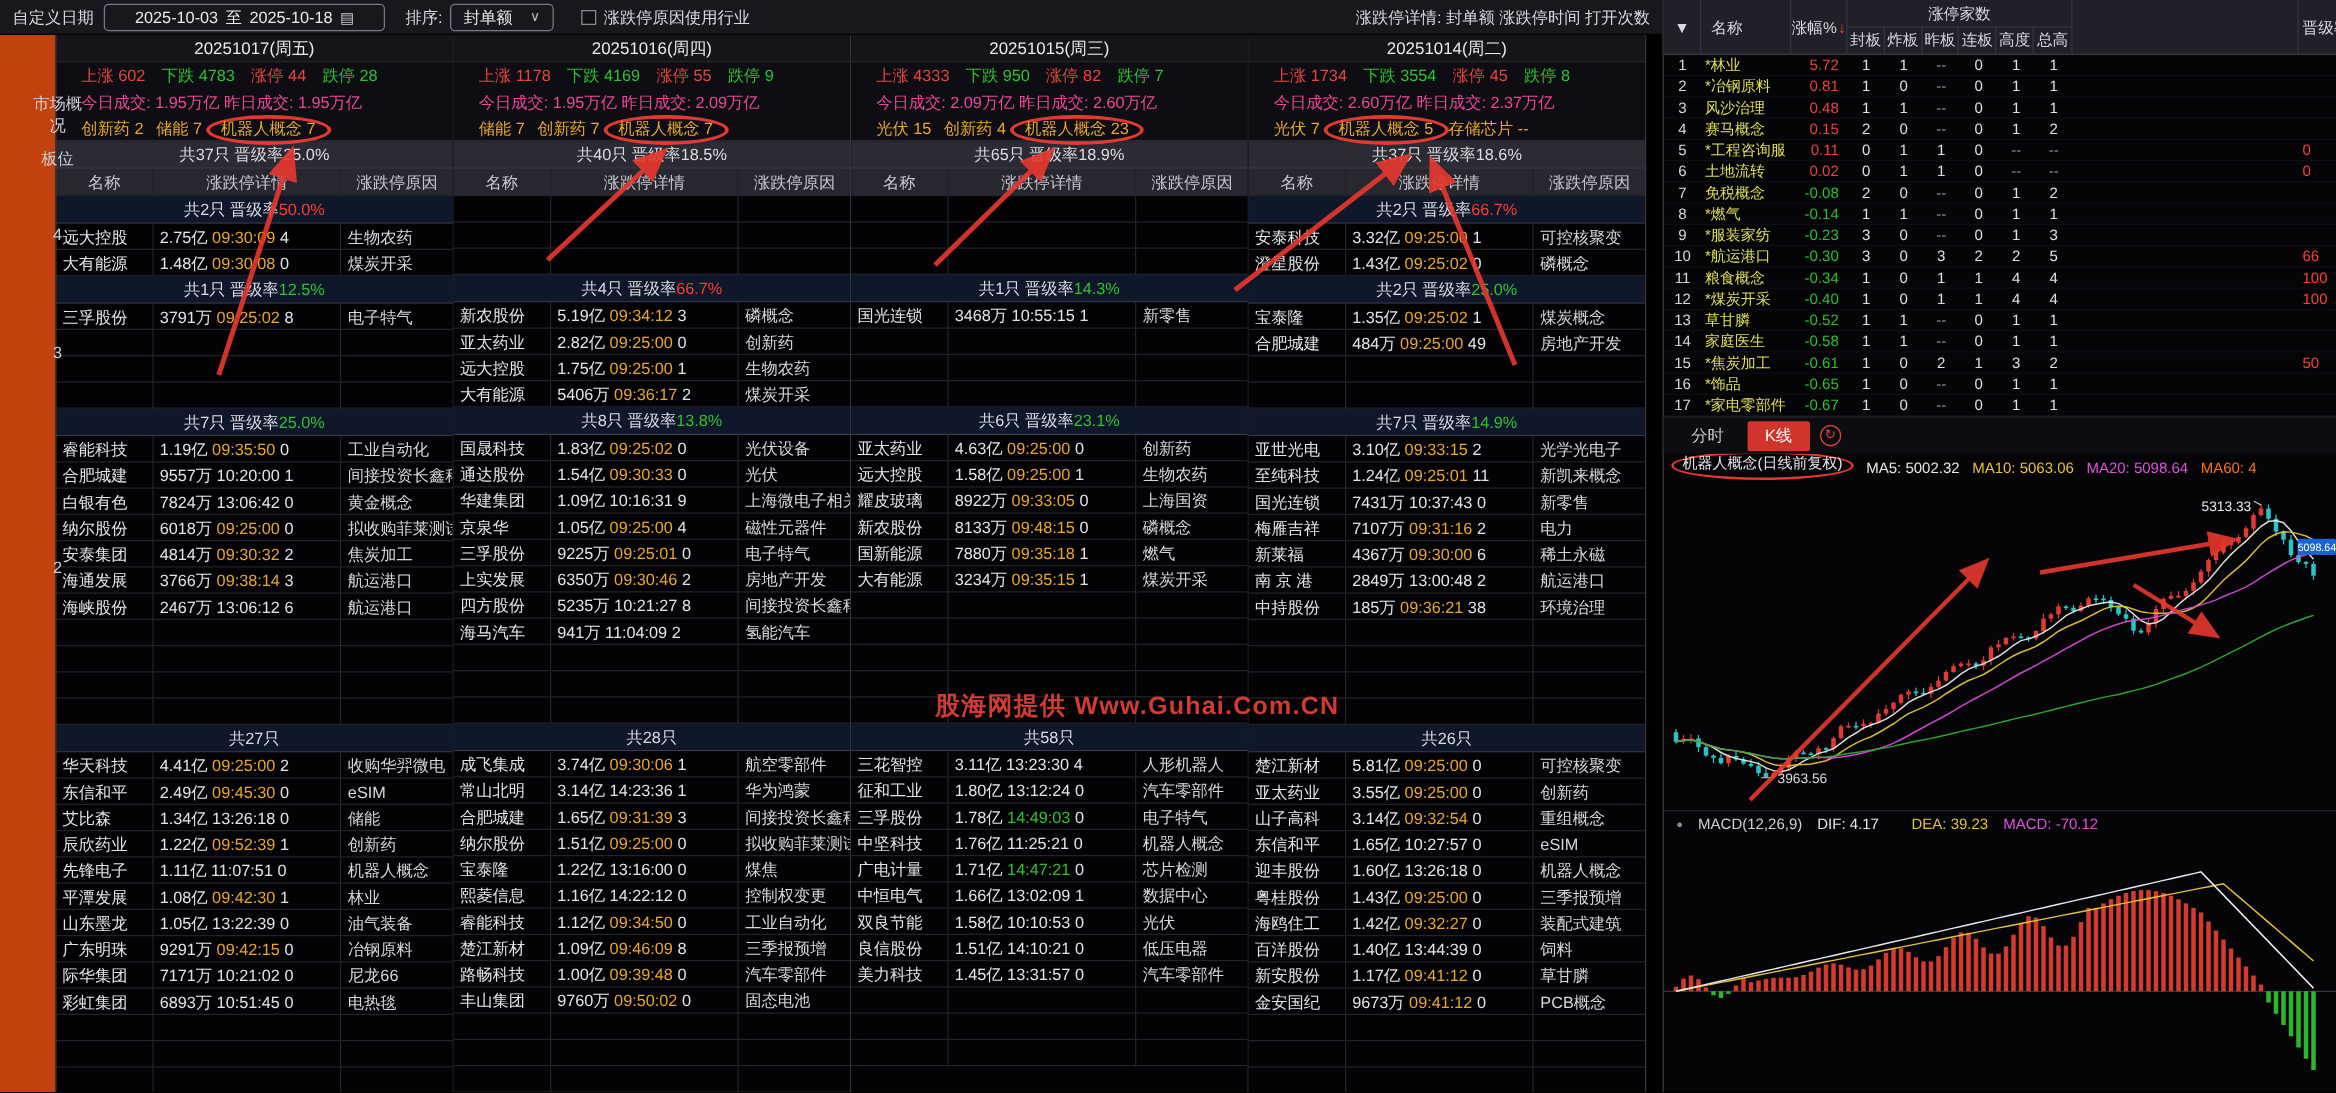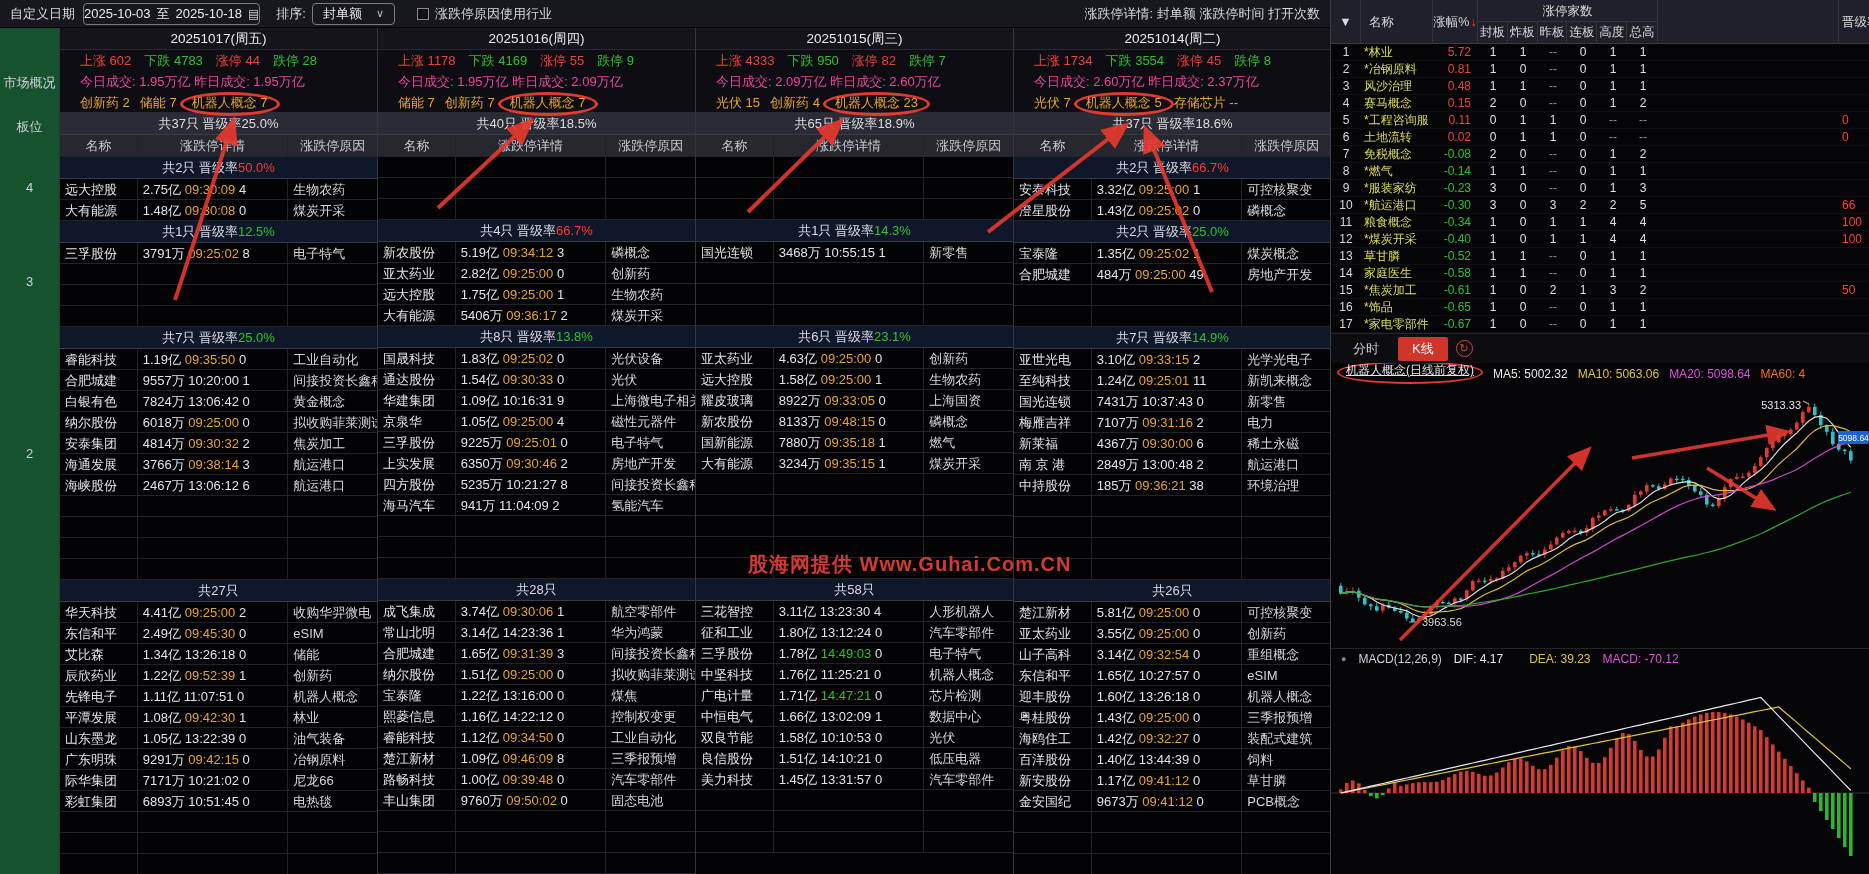--- a/index.html
+++ b/index.html
@@ -4,31 +4,31 @@
 <style>
   html,body{margin:0;padding:0;background:#000;}
   *{box-sizing:border-box;}
   .screen{position:relative;width:1869px;height:874px;overflow:hidden;background:#000;
     font-family:"Liberation Sans","DejaVu Sans",sans-serif;color:#ddd;}
   
   .topbar{position:absolute;left:0;top:0;width:1330px;height:28px;background:#17171e;
     display:flex;align-items:center;font-size:13px;color:#d8d8e0;border-bottom:1px solid #000;}
   .tb-label{margin:0 8px 0 10px;}
   .datebox{display:flex;align-items:center;gap:6px;border:1px solid #7a7a84;border-radius:4px;
-    padding:1px 0;height:22px;color:#e8e8ee;}
+    padding:1px 24px;height:22px;color:#e8e8ee;}
   .calicon{font-size:12px;color:#c8c8d0;}
   .sortlabel{margin:0 6px 0 16px;}
   .selectbox{display:flex;align-items:center;gap:14px;border:1px solid #7a7a84;border-radius:4px;
     padding:1px 10px;height:22px;color:#e8e8ee;}
   .chev{font-size:11px;color:#b8b8c0;}
   .checkbox{width:12px;height:12px;border:1px solid #8a8a94;margin:0 6px 0 22px;background:#101016;}
   .tb-right{position:absolute;right:10px;top:0;height:28px;line-height:28px;color:#d8d8e0;}
   
   .leftgrid{position:absolute;left:0;top:28px;width:1330px;height:846px;display:flex;overflow:hidden;}
-  .rail{position:relative;width:60px;background:#14532d;border-right:1px solid #34343c;flex:none;}
+  .rail{position:relative;width:45px;background:#c2410c;border-right:1px solid #34343c;flex:none;padding-left:24px;}
   .rail span{position:absolute;width:100%;text-align:center;font-size:13px;color:#cfcfd8;}
   .days{display:flex;flex:none;}
   .day{width:318px;flex:none;border-right:1px solid #34343c;background:#030305;}
   .d-head{height:22px;line-height:22px;text-align:center;font-size:13.5px;color:#e9e9ef;
     background:#14141a;border-bottom:1px solid #2a2a34;}
   .d-stats{height:63px;background:#0d0d13;border-bottom:1px solid #2a2a34;padding-left:20px;font-size:13px;}
   .s-line{height:21px;line-height:21px;white-space:nowrap;}
   .pair{margin-right:13px;}
   .red{color:#e8463c;} .green{color:#2fc12f;} .white{color:#ec4899;}
   .concept{color:#e8a62e;margin-right:10px;}
@@ -75,21 +75,21 @@
   .dim{color:#8e8e98;}
   .rp-tabs{position:absolute;left:0;top:333px;width:539px;height:30px;background:#0c0c11;
     border-top:1px solid #26262e;display:flex;align-items:center;gap:5px;padding-left:8px;}
   .tab{padding:0 14px;height:24px;line-height:24px;font-size:13px;color:#c8c8d0;}
   .tab.active{background:#cf352a;color:#fff;border-radius:2px;}
   .refresh{width:17px;height:17px;border:1.5px solid #d9453a;border-radius:50%;color:#d9453a;
     font-size:11px;line-height:15px;text-align:center;margin-left:3px;}
   .rp-charthead{position:absolute;left:0;top:363px;width:539px;height:22px;line-height:22px;
     font-size:12px;display:flex;gap:10px;padding-left:10px;white-space:nowrap;overflow:hidden;}
   .ct{color:#e4e4ea;}
-  .ct.circ{border-width:2.5px;padding:0 7px 1px 7px;margin:-2px 0 1px -4px;line-height:15px;text-decoration:underline;}
+  .ct.circ{border-width:2.5px;padding:0 7px 1px 7px;margin:-2px 0 1px -4px;line-height:15px;}
   #kline{position:absolute;left:0;top:385px;}
   .rp-macdhead{position:absolute;left:0;top:648px;width:539px;height:20px;line-height:20px;
     font-size:12px;display:flex;gap:12px;padding-left:10px;white-space:nowrap;overflow:hidden;
     border-top:1px solid #222229;}
   .mi{color:#8b8b95;font-size:9px;}
   .m-t{color:#cfcfd8;} .m-dif{color:#e6e6ea;} .m-dea{color:#e2c23a;margin-left:14px;} .m-macd{color:#e052e0;}
   #macd{position:absolute;left:0;top:668px;}
   
   .watermark{position:absolute;left:748px;top:551px;font-size:20px;letter-spacing:1px;
     color:rgba(233,64,58,.9);z-index:30;font-weight:bold;white-space:nowrap;}

